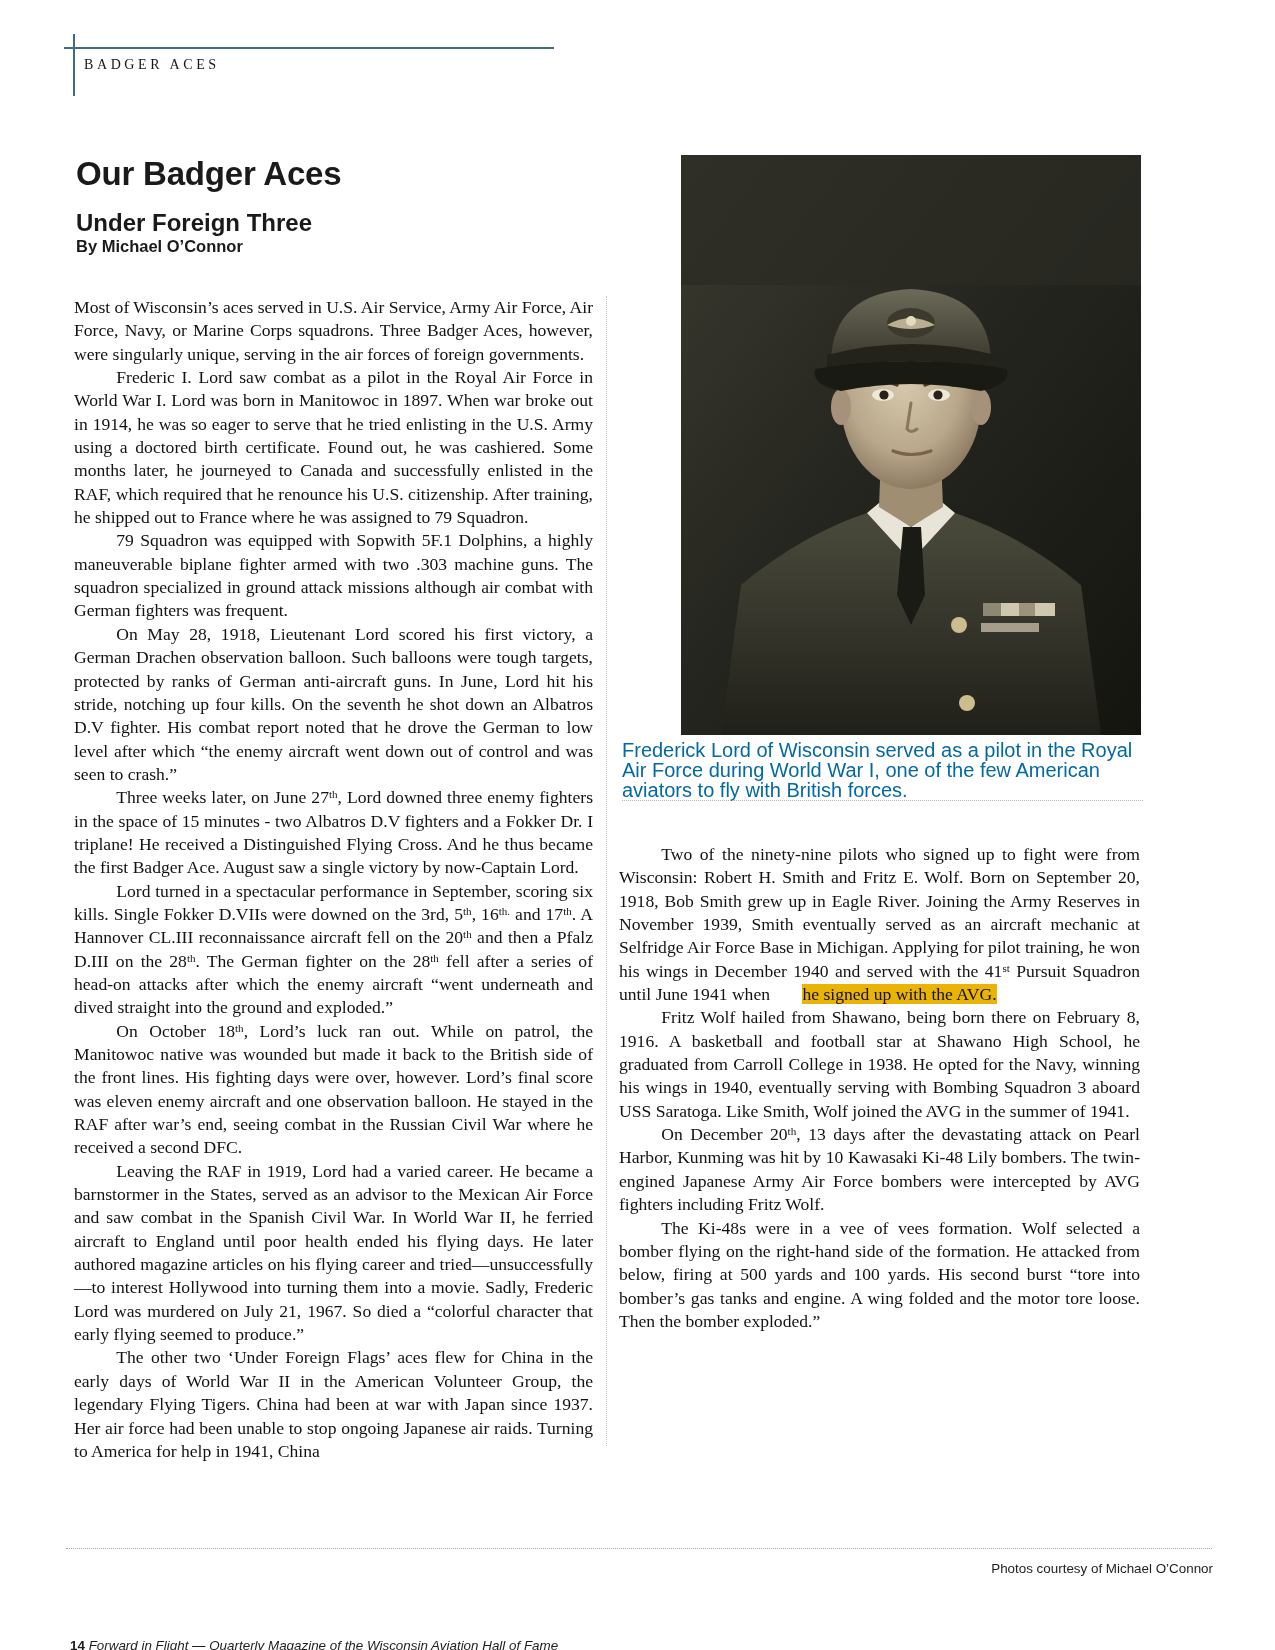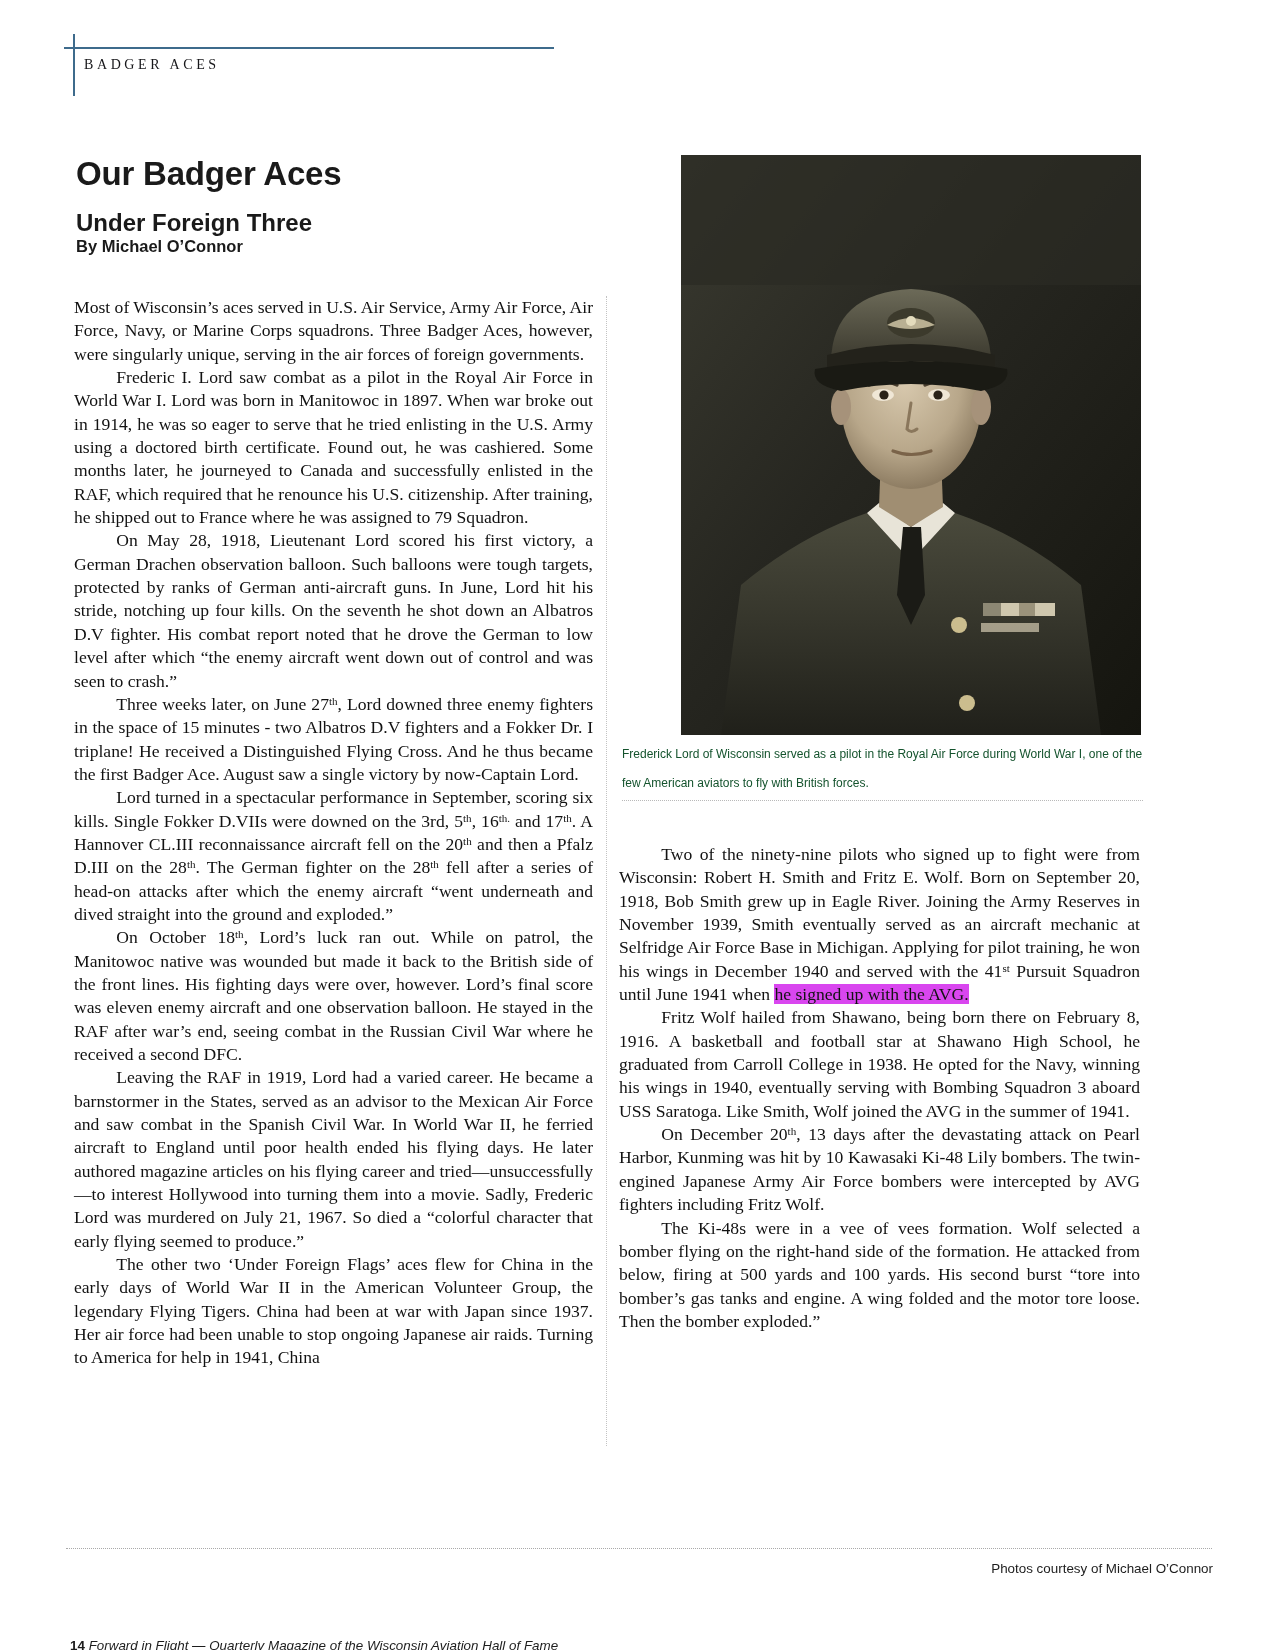--- a/index.html
+++ b/index.html
@@ -109,21 +109,22 @@
     left: 619px;
     top: 843px;
     width: 521px;
   }
   sup {
     font-size: 0.63em;
     vertical-align: 0.45em;
     line-height: 0;
   }
   .hl {
-    background: #d946ef;
+    background: #eab308;
+    margin-left: 28px;
   }
 
   
   .photo-wrap {
     position: absolute;
     left: 681px;
     top: 155px;
     width: 460px;
     height: 580px;
   }
@@ -137,23 +138,23 @@
     display: block;
     width: 100%;
     height: 100%;
   }
   .caption {
     position: absolute;
     left: 622px;
     top: 740px;
     width: 521px;
     font-family: "Liberation Sans", "DejaVu Sans", sans-serif;
-    font-size: 12px;
-    line-height: 29px;
-    color: #14532d;
+    font-size: 20px;
+    line-height: 20px;
+    color: #0369a1;
   }
   .cap-rule {
     position: absolute;
     left: 622px;
     top: 800px;
     width: 521px;
     border-top: 1px dotted #b9b9b9;
   }
 
   
@@ -288,20 +289,21 @@
   </div>
 
   <div class="caption">Frederick Lord of Wisconsin served as a pilot in the Royal Air Force during World War I, one of the few American aviators to fly with British forces.</div>
   <div class="cap-rule"></div>
 
   <div class="col-divider"></div>
 
   <div class="col col-left" id="col-left">
       <p class="noindent">Most of Wisconsin’s aces served in U.S. Air Service, Army Air Force, Air Force, Navy, or Marine Corps squadrons. Three Badger Aces, however, were singularly unique, serving in the air forces of foreign governments.</p>
       <p>Frederic I. Lord saw combat as a pilot in the Royal Air Force in World War I. Lord was born in Manitowoc in 1897. When war broke out in 1914, he was so eager to serve that he tried enlisting in the U.S. Army using a doctored birth certificate. Found out, he was cashiered. Some months later, he journeyed to Canada and successfully enlisted in the RAF, which required that he renounce his U.S. citizenship. After training, he shipped out to France where he was assigned to 79 Squadron.</p>
+      <p>79 Squadron was equipped with Sopwith 5F.1 Dolphins, a highly maneuverable biplane fighter armed with two .303 machine guns. The squadron specialized in ground attack missions although air combat with German fighters was frequent.</p>
       <p>On May 28, 1918, Lieutenant Lord scored his first victory, a German Drachen observation balloon. Such balloons were tough targets, protected by ranks of German anti-aircraft guns. In June, Lord hit his stride, notching up four kills. On the seventh he shot down an Albatros D.V fighter. His combat report noted that he drove the German to low level after which “the enemy aircraft went down out of control and was seen to crash.”</p>
       <p>Three weeks later, on June 27<sup>th</sup>, Lord downed three enemy fighters in the space of 15 minutes - two Albatros D.V fighters and a Fokker Dr. I triplane! He received a Distinguished Flying Cross. And he thus became the first Badger Ace. August saw a single victory by now-Captain Lord.</p>
       <p>Lord turned in a spectacular performance in September, scoring six kills. Single Fokker D.VIIs were downed on the 3rd, 5<sup>th</sup>, 16<sup>th.</sup> and 17<sup>th</sup>. A Hannover CL.III reconnaissance aircraft fell on the 20<sup>th</sup> and then a Pfalz D.III on the 28<sup>th</sup>. The German fighter on the 28<sup>th</sup> fell after a series of head-on attacks after which the enemy aircraft “went underneath and dived straight into the ground and exploded.”</p>
       <p>On October 18<sup>th</sup>, Lord’s luck ran out. While on patrol, the Manitowoc native was wounded but made it back to the British side of the front lines. His fighting days were over, however. Lord’s final score was eleven enemy aircraft and one observation balloon. He stayed in the RAF after war’s end, seeing combat in the Russian Civil War where he received a second DFC.</p>
       <p>Leaving the RAF in 1919, Lord had a varied career. He became a barnstormer in the States, served as an advisor to the Mexican Air Force and saw combat in the Spanish Civil War. In World War II, he ferried aircraft to England until poor health ended his flying days. He later authored magazine articles on his flying career and tried—unsuccessfully—to interest Hollywood into turning them into a movie. Sadly, Frederic Lord was murdered on July 21, 1967. So died a “colorful character that early flying seemed to produce.”</p>
       <p>The other two ‘Under Foreign Flags’ aces flew for China in the early days of World War II in the American Volunteer Group, the legendary Flying Tigers. China had been at war with Japan since 1937. Her air force had been unable to stop ongoing Japanese air raids. Turning to America for help in 1941, China</p>
     </div>
 
   <div class="col col-right-lower" id="col-right">
       <p>Two of the ninety-nine pilots who signed up to fight were from Wisconsin: Robert H. Smith and Fritz E. Wolf. Born on September 20, 1918, Bob Smith grew up in Eagle River. Joining the Army Reserves in November 1939, Smith eventually served as an aircraft mechanic at Selfridge Air Force Base in Michigan. Applying for pilot training, he won his wings in December 1940 and served with the 41<sup>st</sup> Pursuit Squadron until June 1941 when <span class="hl">he signed up with the AVG.</span></p>

